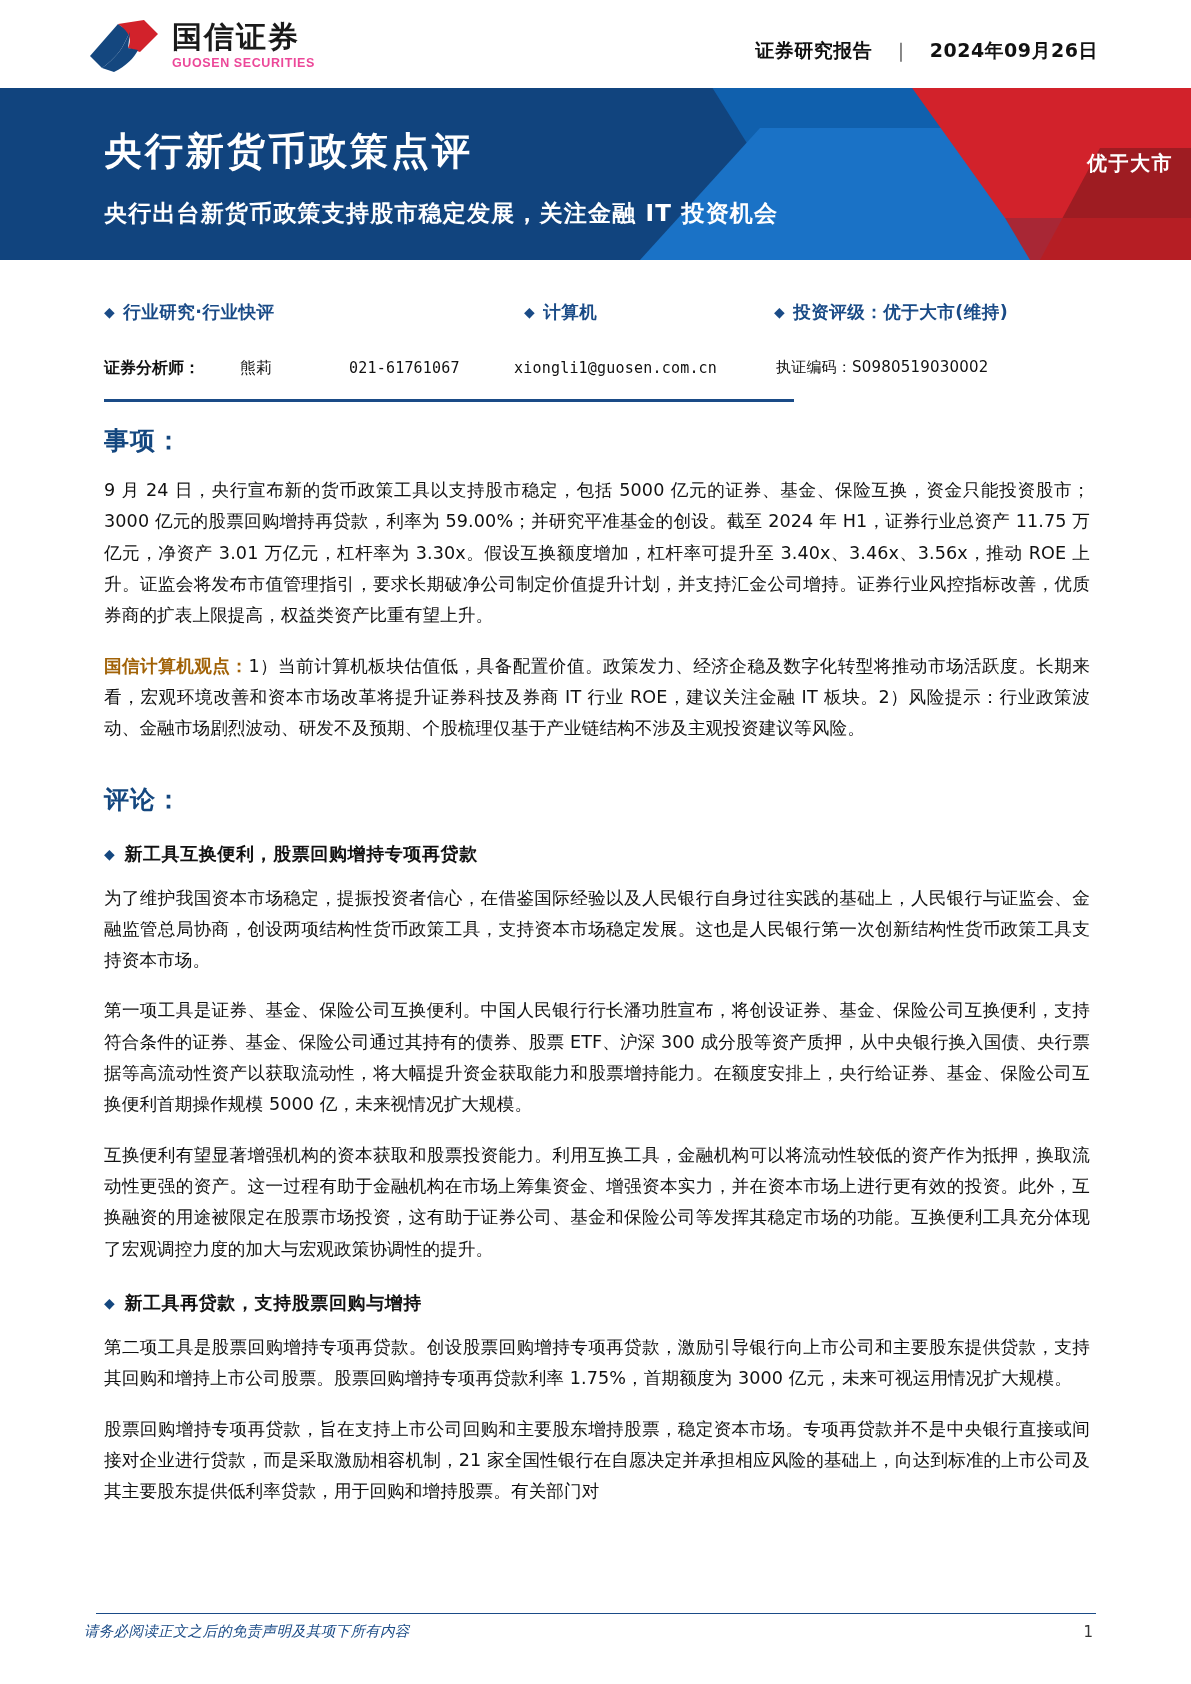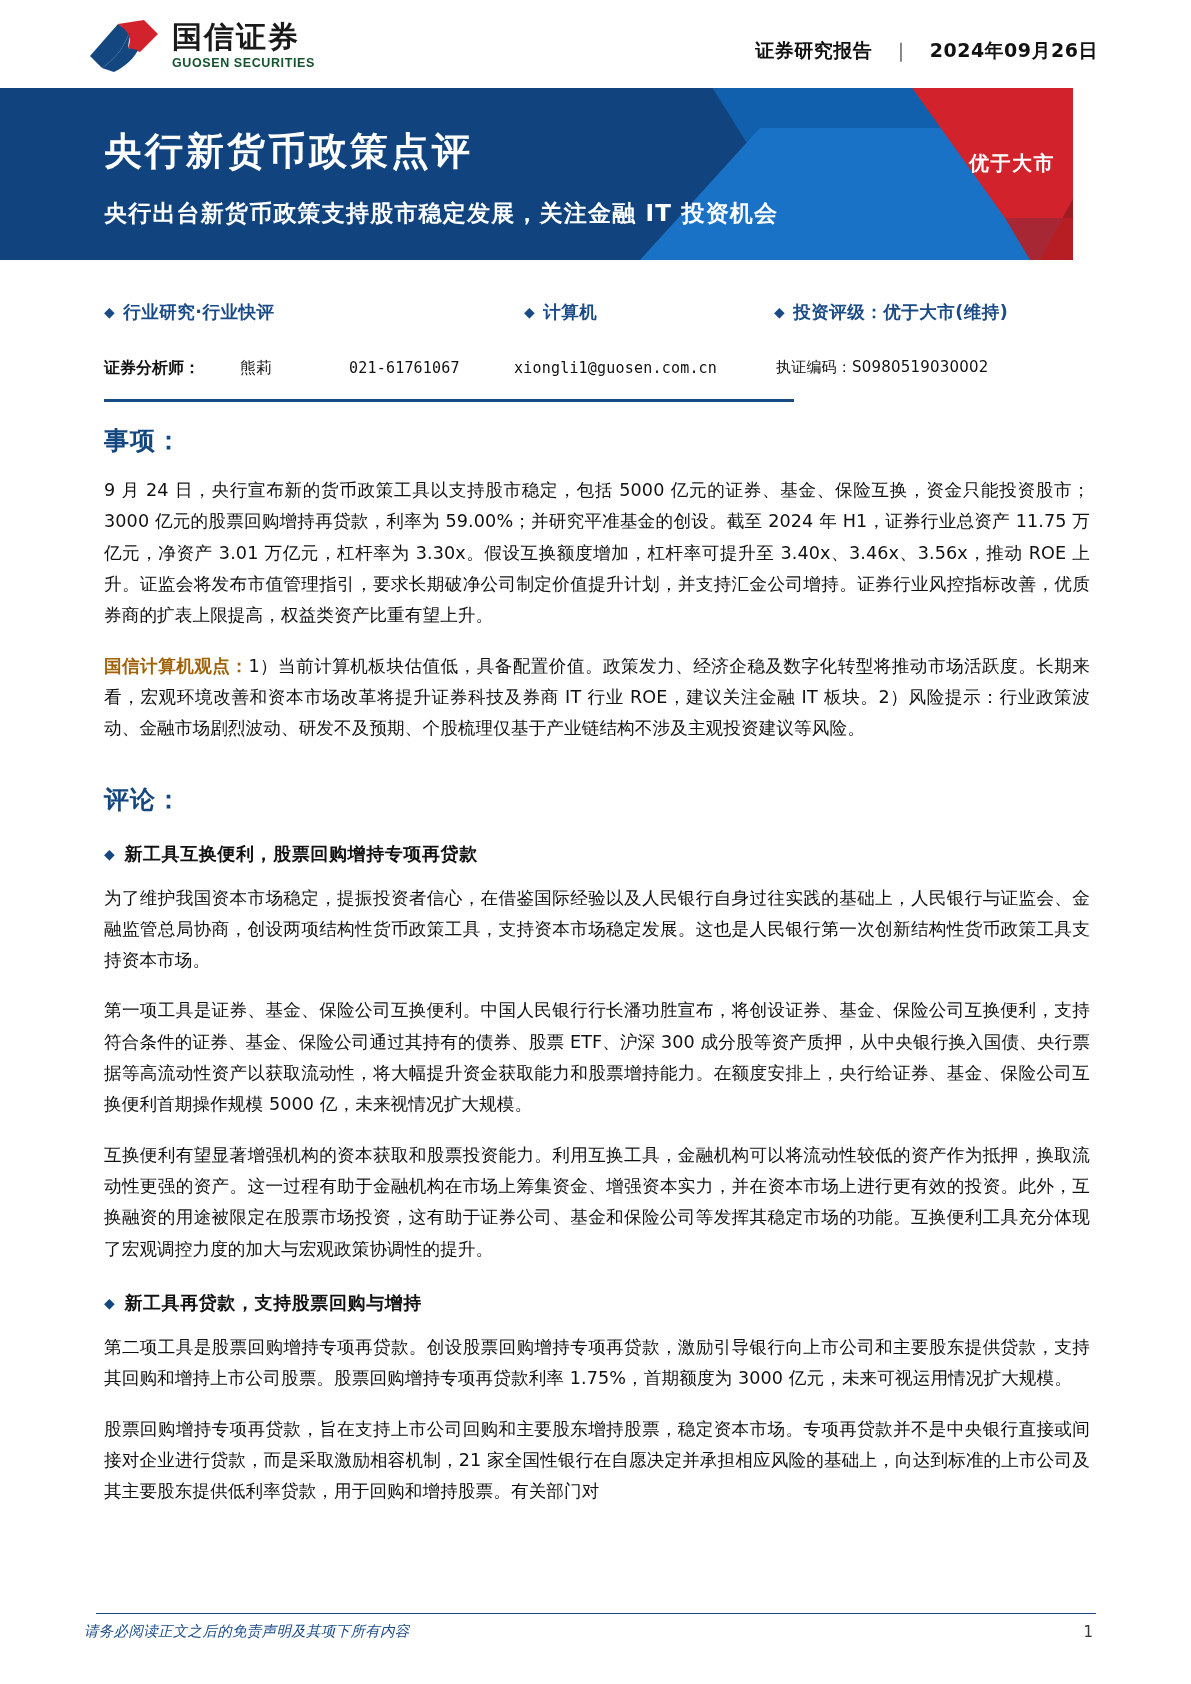--- a/index.html
+++ b/index.html
@@ -42,21 +42,21 @@
     font-size: 30px;
     font-weight: 700;
     letter-spacing: 2px;
     color: #1a1a1a;
     font-family: "DejaVu Sans", sans-serif;
   }
   .logo-en {
     font-size: 12.5px;
     font-weight: 700;
     letter-spacing: 0.6px;
-    color: #14532d;
+    color: #ec4899;
     margin-top: 5px;
     font-family: "Liberation Sans", sans-serif;
   }
   .report-meta {
     position: absolute;
     right: 88px; top: 38px;
     font-size: 19px;
     font-weight: 700;
     color: #111;
     letter-spacing: 0.5px;
@@ -67,21 +67,21 @@
     display: inline-block;
     margin: 0 12px;
     font-weight: 400;
     color: #333;
   }
 
   
   .banner {
     position: absolute;
     left: 0; top: 88px;
-    width: 1073px; height: 172px;
+    width: 1191px; height: 172px;
     background: #11447e;
     overflow: hidden;
   }
   .banner svg.deco {
     position: absolute;
     left: 0; top: 0;
     width: 1191px; height: 172px;
   }
   .banner-title {
     position: absolute;

